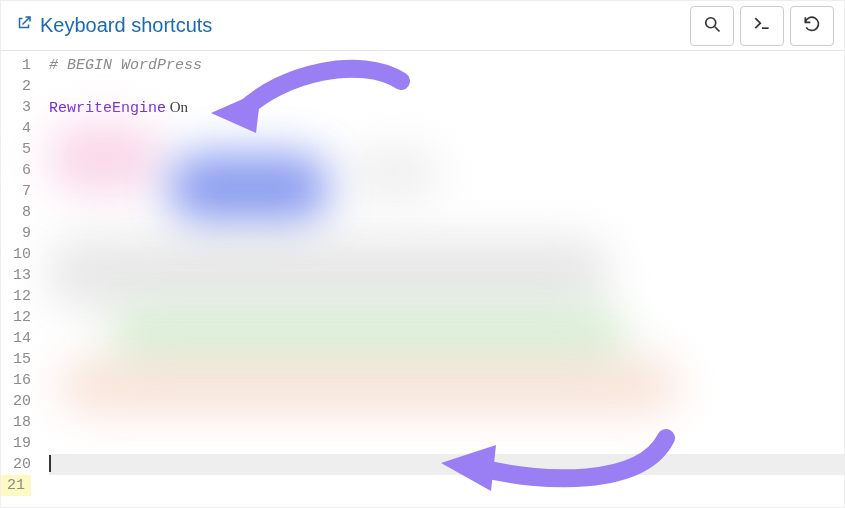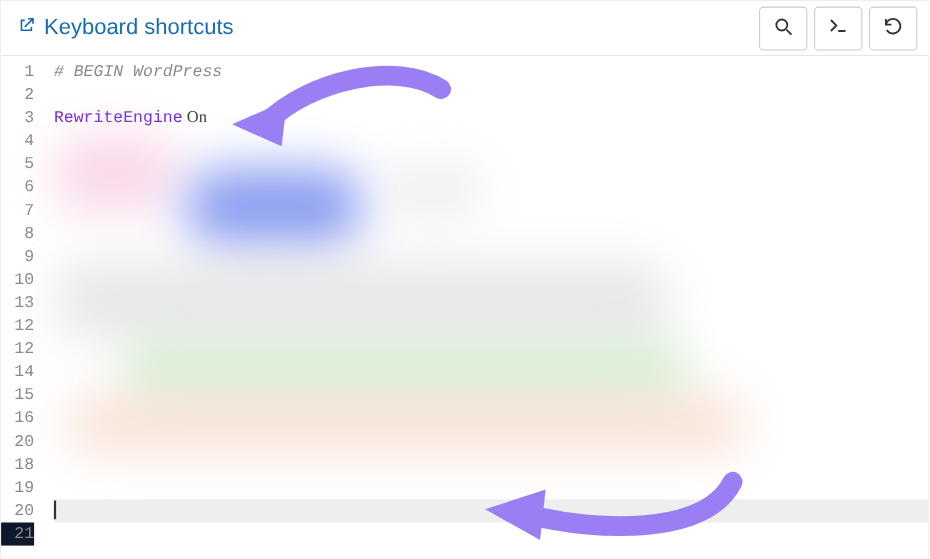--- a/index.html
+++ b/index.html
@@ -59,21 +59,21 @@
     flex-shrink:0;
   }
   .gutter div { height:21px; }
   .code {
     flex:1;
     padding:4px 0 0 8px;
     position:relative;
   }
   .line { height:21px; white-space:pre; position:relative; }
   .line.active { background:#eeeeee; }
-  .gutter div.active { background:#0f172a; }
+  .gutter div.active { background:#fef9c3;text-align:center; }
   .c-comment { color:#8b8b8b; font-style:italic; }
   .c-directive { color:#6d28d9; }
   .c-number { color:#1a6dc2; }
   .c-black { color:#404040;font-family:Liberation Serif, serif; }
   .c-cursor {
     display:inline-block; width:0;
     border-left:2px solid #333; height:17px;
     vertical-align:middle; margin-top:-2px;
   }
   .blur-block {

